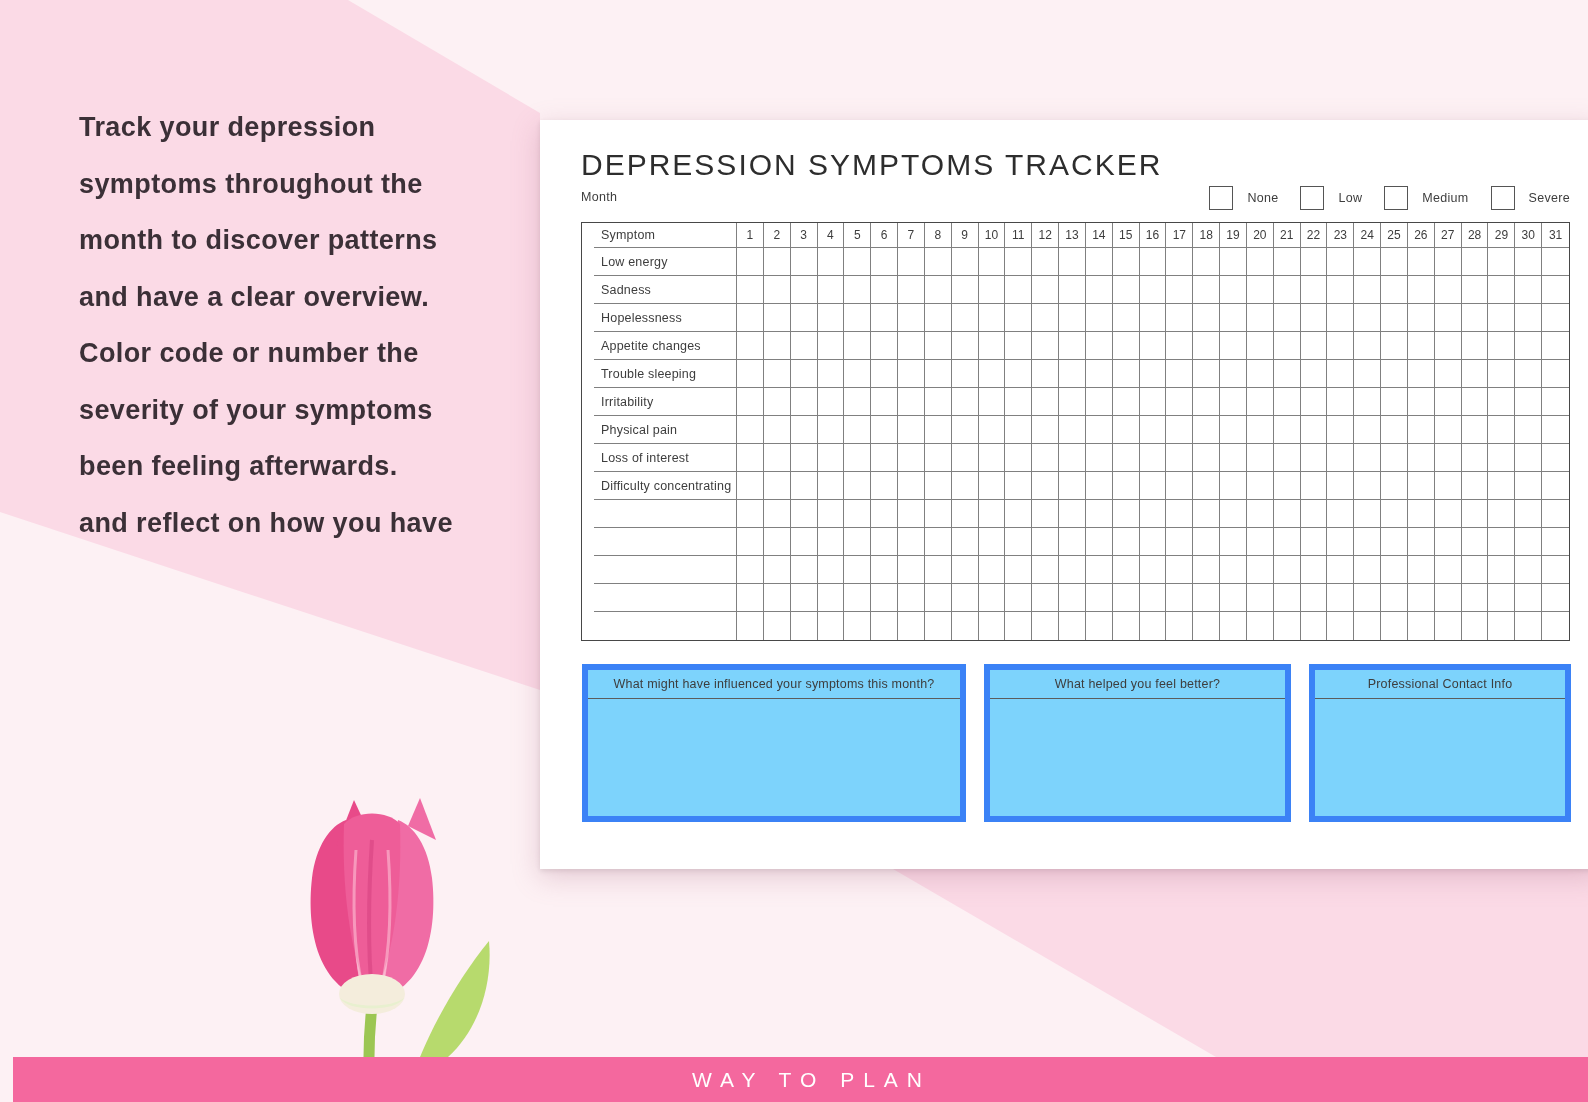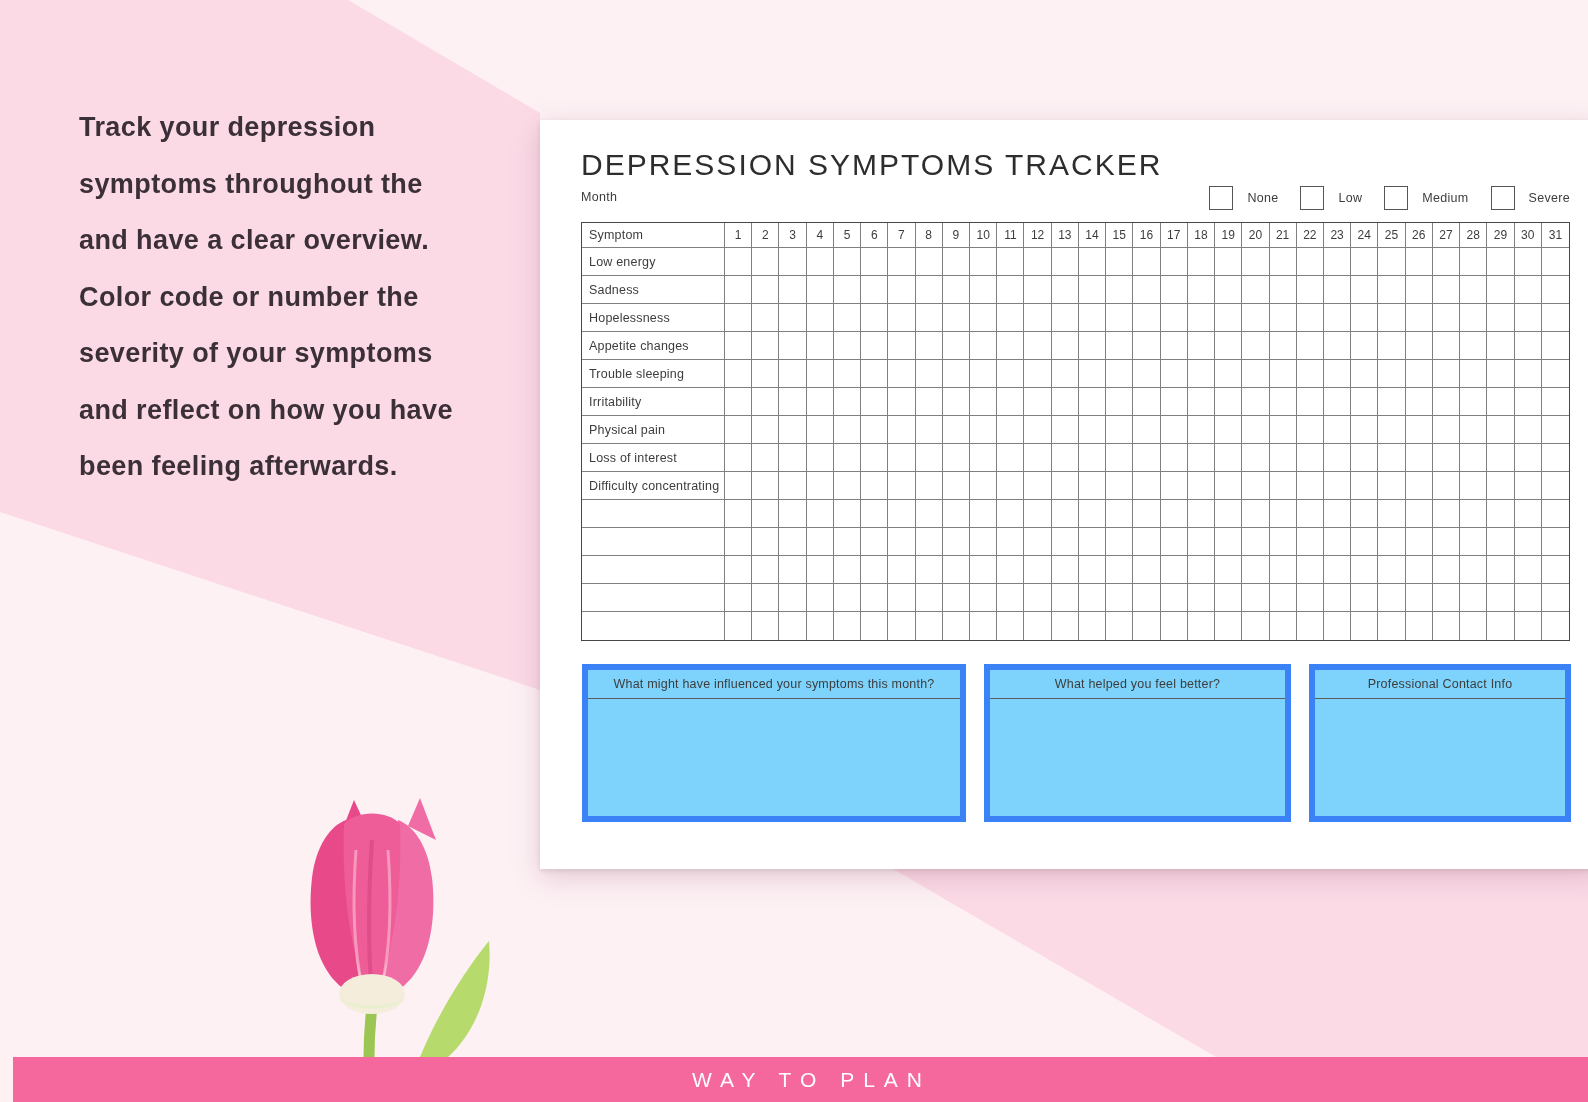--- a/index.html
+++ b/index.html
@@ -37,21 +37,21 @@
   }
   .legend-item{display:flex;align-items:center;gap:14px;}
   .legend-box{width:24px;height:24px;border:1px solid #555;background:#fff;box-sizing:border-box;}
   .legend-label{font-size:12.5px;color:#3d3d3d;letter-spacing:.3px;}
 
   
   .grid{
     position:absolute;left:41px;top:102px;width:989px;
     border:1.5px solid #474747;box-sizing:border-box;background:#fff;
   }
-  .grid .row{display:grid;grid-template-columns:143px repeat(31,1fr);}
+  .grid .row{display:grid;grid-template-columns:143px repeat(31,1fr);margin-left:12px;}
   .grid .row.header .cell{height:25px;line-height:25px;}
   .grid .row:not(.header) .cell{height:28px;line-height:28px;}
   .cell{
     border-right:1px solid #808080;border-bottom:1px solid #808080;
     box-sizing:border-box;font-size:12px;color:#3d3d3d;text-align:center;overflow:hidden;
   }
   .cell:last-child{border-right:none;}
   .grid .row:last-child .cell{border-bottom:none;}
   .cell.symptom{ text-align:left;padding-left:7px;font-size:12.5px;letter-spacing:.2px;white-space:nowrap;}
 
@@ -99,25 +99,26 @@
       <path d="M 356,850 C 352,905 354,950 362,985" stroke="#f9a8c6" stroke-width="3" fill="none" opacity="0.8"></path>
       <path d="M 388,850 C 392,905 390,950 382,985" stroke="#f9a8c6" stroke-width="3" fill="none" opacity="0.8"></path>
       <ellipse cx="372" cy="994" rx="33" ry="20" fill="#f4eddc"></ellipse>
       <path d="M 340,998 C 352,1008 392,1008 404,998 C 396,1012 348,1012 340,998 Z" fill="#e8f0cf"></path>
     </g>
   </svg>
 
   <div class="intro" id="intro">
       <div class="line">Track your depression</div>
       <div class="line">symptoms throughout the</div>
+      <div class="line">month to discover patterns</div>
       <div class="line">and have a clear overview.</div>
       <div class="line">Color code or number the</div>
       <div class="line">severity of your symptoms</div>
+      <div class="line">been feeling afterwards.</div>
       <div class="line">and reflect on how you have</div>
-      <div class="line">been feeling afterwards.</div>
     </div>
 
   <div class="card">
     <div class="sheet-title">DEPRESSION SYMPTOMS TRACKER</div>
     <div class="month-label">Month</div>
     <div class="legend" id="legend">
         <div class="legend-item">
           <div class="legend-box"></div>
           <div class="legend-label">None</div>
         </div>

